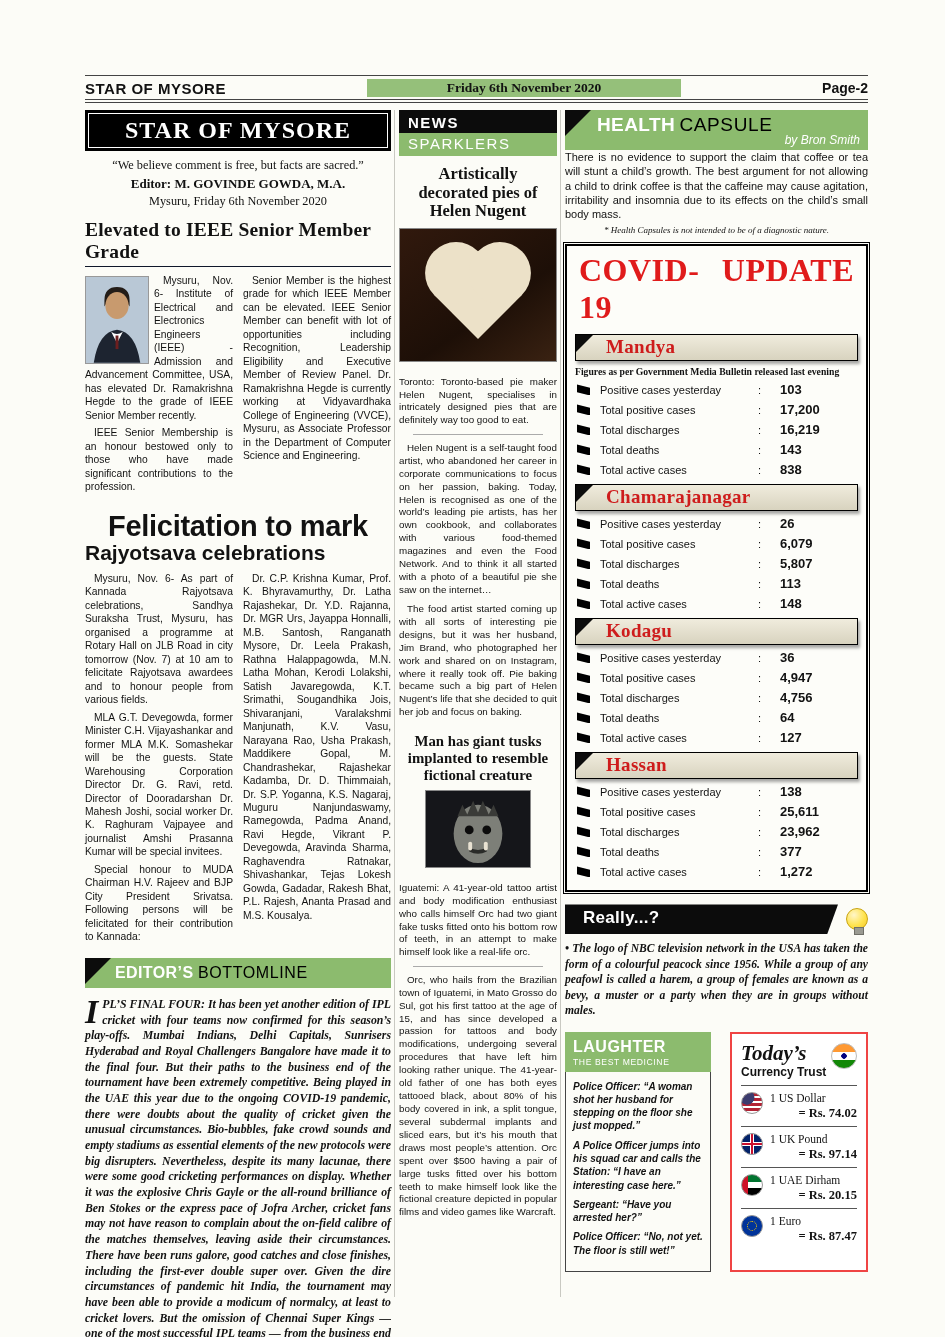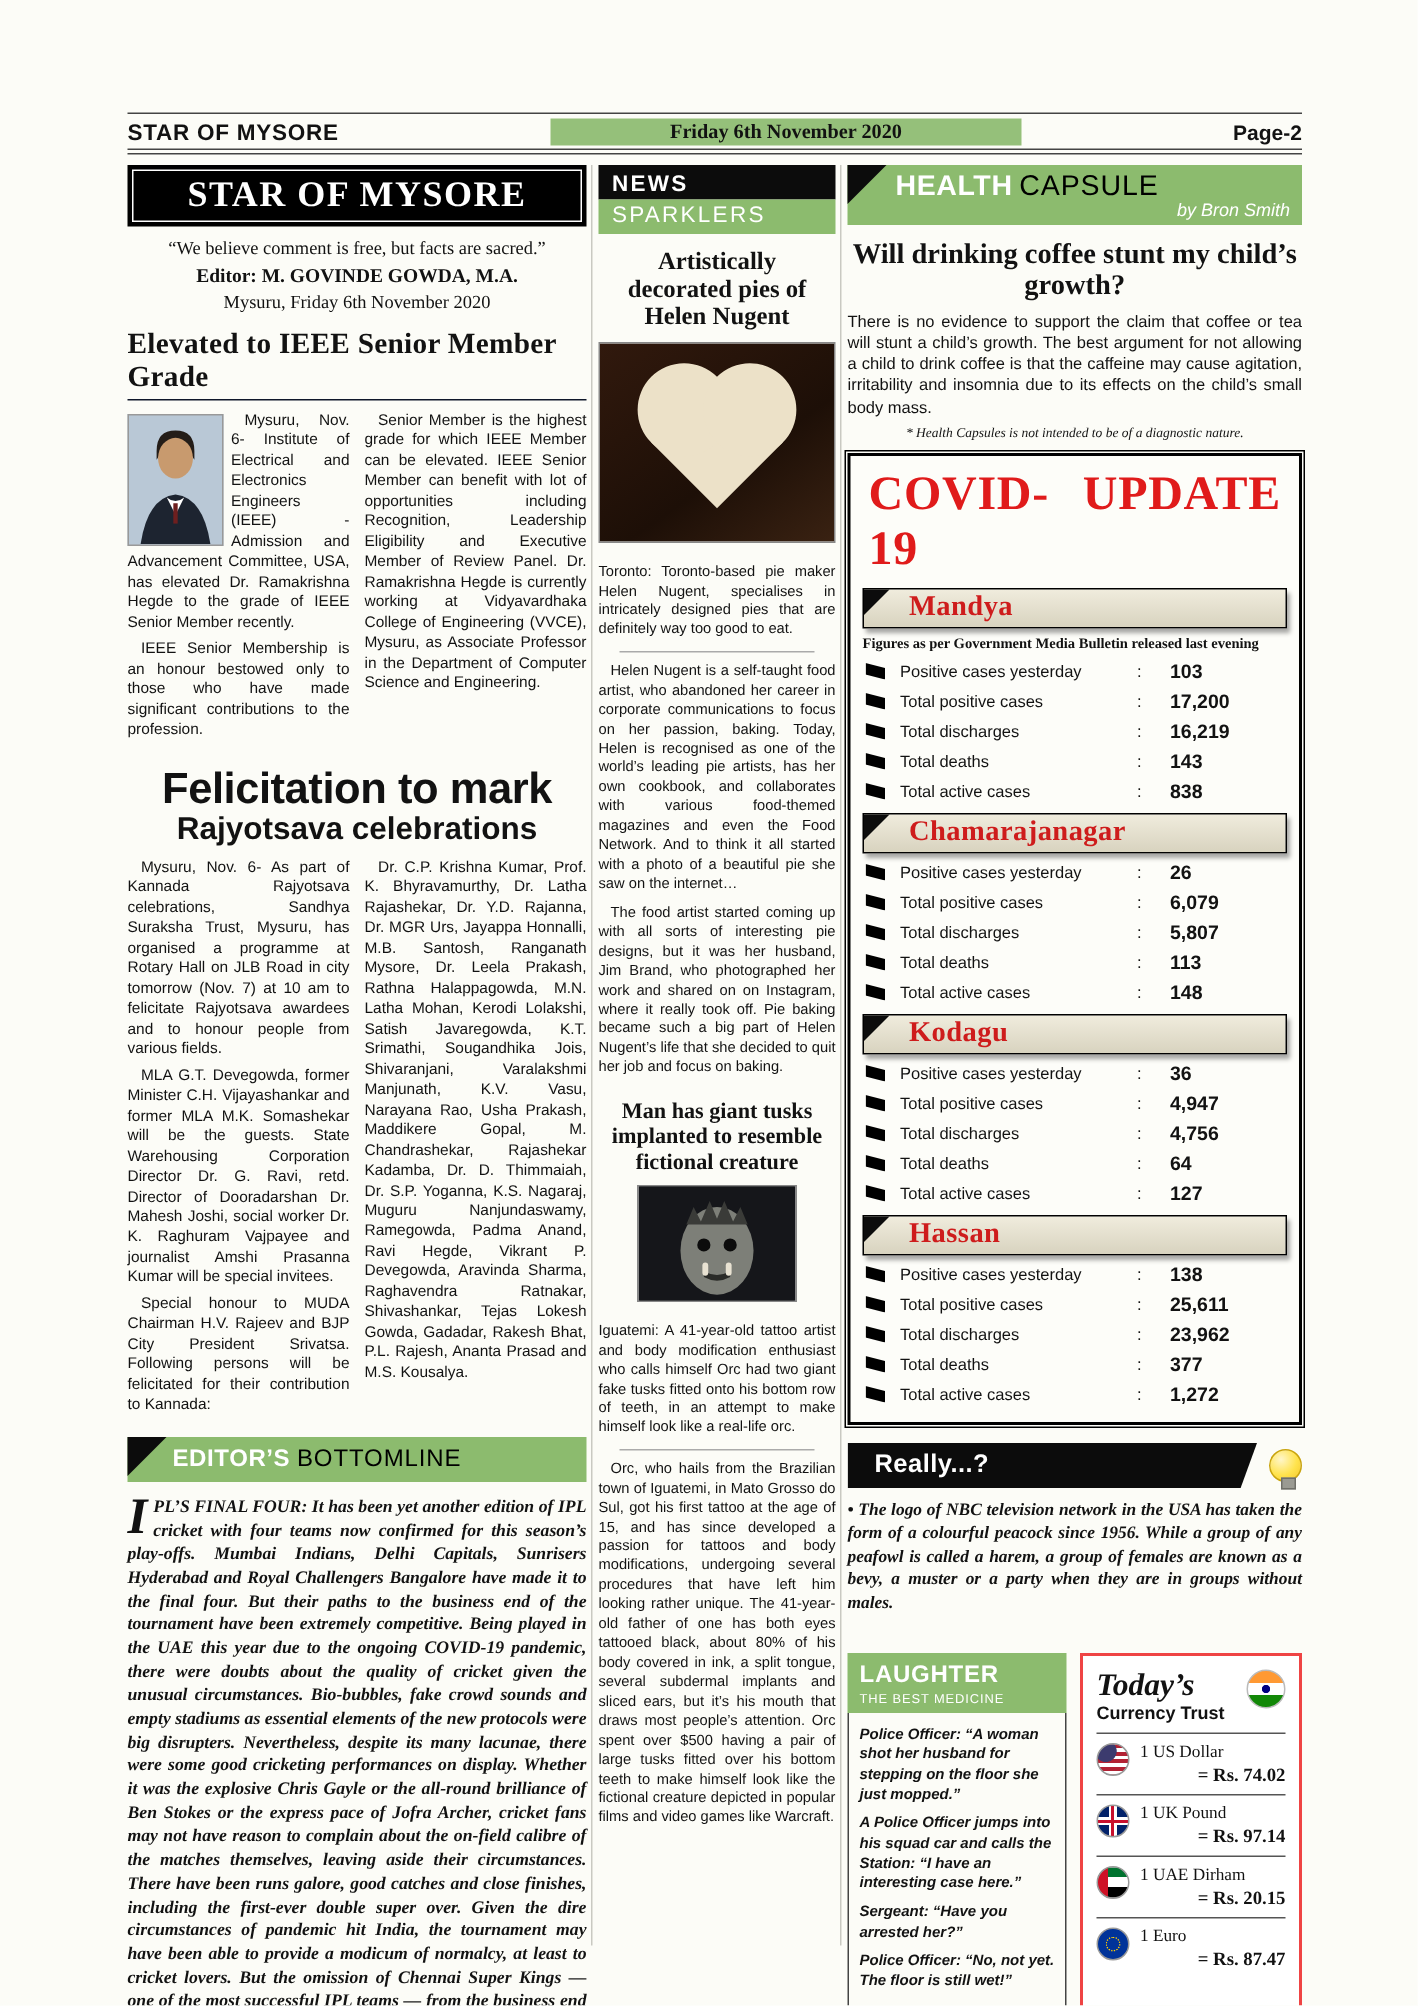--- a/index.html
+++ b/index.html
@@ -29,21 +29,21 @@
   .editor { font-family:"Liberation Serif", serif; font-weight:bold; font-size:13px; text-align:center; margin-top:3px; }
   .dateline { font-family:"Liberation Serif", serif; font-size:12.3px; text-align:center; margin-top:2px; }
 
   .ieee-headline { font-family:"Liberation Serif", serif; font-weight:bold; font-size:19.5px; margin-top:10px; padding-bottom:3px; border-bottom:1px solid #0f172a; letter-spacing:.2px; }
   .article-cols { display:flex; gap:10px; margin-top:7px; }
   .acol { flex:1; font-size:10.3px; line-height:1.31; text-align:justify; }
   .acol p { margin:0 0 4px; text-indent:9px; }
   .portrait { float:left; width:64px; height:88px; margin:2px 5px 2px 0; border:1px solid #999; background:#b9c8d6; }
 
   .fel-h1 { font-size:29px; font-weight:bold; text-align:center; margin-top:12px; letter-spacing:-.3px; }
-  .fel-h2 { font-size:21px; font-weight:bold; text-align:center; margin:-2px 0 6px; }
+  .fel-h2 { font-size:21px; font-weight:bold; text-align:left; margin:-2px 0 6px; }
 
   .green-bar { position:relative; background:#8cbb6e; color:#fff; }
   .corner { position:absolute; left:0; top:0; width:0; height:0; border-top:26px solid #0c0c0c; border-right:26px solid transparent; }
   .corner-sm { border-top-width:17px; border-right-width:17px; }
 
   .editors-bar { margin-top:10px; padding:6px 8px 6px 30px; }
   .bar-bold { font-weight:bold; font-size:16px; letter-spacing:.4px; }
   .bar-light { font-size:16px; color:#000000; letter-spacing:.6px; }
 
   .bl-text { font-family:"Liberation Serif", serif; font-style:italic; font-weight:bold; font-size:11.8px; line-height:1.33; text-align:justify; margin-top:9px; }
@@ -86,21 +86,21 @@
   .stat-label { font-size:11px; width:158px; }
   .stat-colon { width:22px; font-size:11px; }
   .stat-value { font-weight:bold; font-size:13px; }
 
   .really-bar { display:flex; align-items:center; margin-top:12px; }
   .really-black { background:#0c0c0c; color:#fff; font-weight:bold; font-size:17px; padding:4px 14px 6px 18px; flex:1; clip-path:polygon(0 0,100% 0,96% 100%,0 100%); letter-spacing:.3px; }
   .bulb { position:relative; width:22px; height:22px; margin-left:8px; background:radial-gradient(circle at 35% 30%, #fff6c9, #ffe34d 55%, #f4c52a); border:1px solid #c9a40f; border-radius:50%; flex:none; }
   .bulb::after { content:""; position:absolute; left:7px; bottom:-6px; width:8px; height:6px; background:#9a9a92; border:1px solid #6f6f68; }
   .really-text { font-family:"Liberation Serif", serif; font-weight:bold; font-style:italic; font-size:11.6px; line-height:1.33; text-align:justify; margin-top:7px; }
 
-  .bottom-row { display:flex; gap:9px; margin-top:26px; }
+  .bottom-row { display:flex; gap:19px; margin-top:13px; }
   .laughter-box { width:146px; flex:none; }
   .laughter-header { background:#8cbb6e; color:#fff; padding:6px 8px 5px; }
   .laughter-title { font-weight:bold; font-size:16px; letter-spacing:.5px; }
   .laughter-sub { font-size:8.6px; letter-spacing:.6px; margin-top:1px; }
   .laughter-body { border:1px solid #444; border-top:none; padding:8px 7px; font-size:10px; font-style:italic; font-weight:bold; line-height:1.33; }
   .laughter-body p { margin-bottom:6px; }
 
   .currency-box { flex:1; border:2px solid #ef4444; background:#fff; padding:7px 9px 4px; position:relative; }
   .currency-title { font-family:"Liberation Serif", serif; font-weight:bold; font-style:italic; font-size:21px; }
   .currency-sub { font-weight:bold; font-size:12px; margin:-1px 0 6px; }
@@ -231,21 +231,20 @@
 
     <div class="green-bar health-bar">
       <span class="corner"></span>
       <div class="health-line1">
         <span class="bar-bold">HEALTH</span>
         <span class="bar-light">CAPSULE</span>
       </div>
       <div class="bar-byline">by Bron Smith</div>
     </div>
 
-    <div class="health-headline">Will drinking coffee stunt my child’s growth?</div>
     <div class="health-body">There is no evidence to support the claim that coffee or tea will stunt a child’s growth. The best argument for not allowing a child to drink coffee is that the caffeine may cause agitation, irritability and insomnia due to its effects on the child’s small body mass.</div>
     <div class="health-footnote">* Health Capsules is not intended to be of a diagnostic nature.</div>
 
     <div class="covid-box">
       <div class="covid-title">
         <span>COVID-19</span>
         <span>UPDATE</span>
       </div>
 
       <div class="district">

